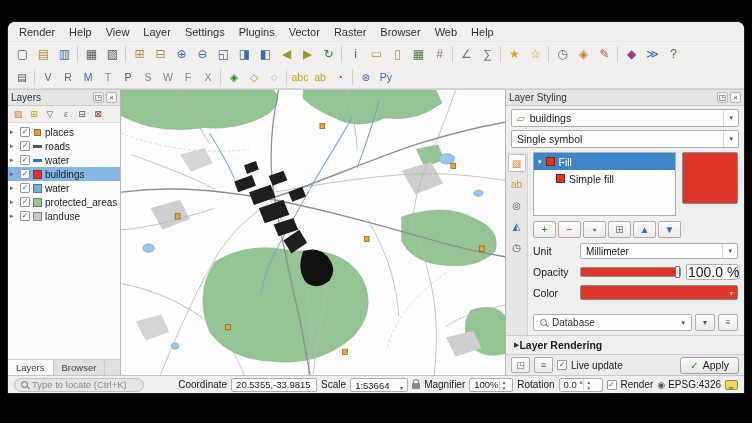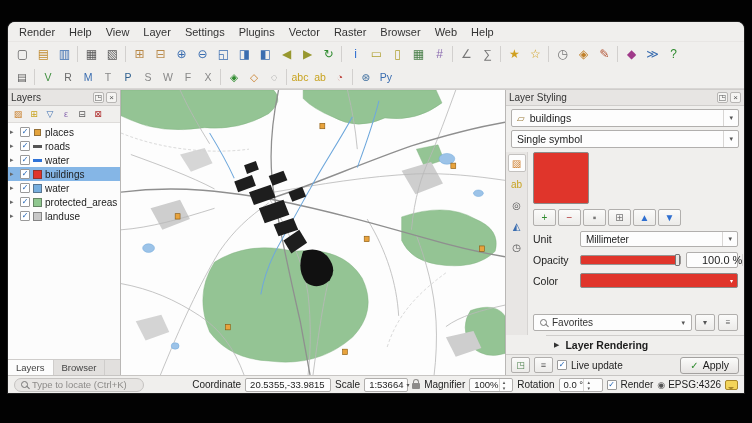--- a/index.html
+++ b/index.html
@@ -70,33 +70,33 @@
   .mini-swatch { width:9px; height:9px; flex:0 0 auto; background:var(--c,#e03, ); border:1px solid rgba(0,0,0,.4); }
   .symbol-preview { width:56px; height:52px; flex:0 0 auto; background:var(--c,#e0352b); border:1px solid #8d8b89; border-radius:2px; }
   .symbtn-row { display:flex; gap:2px; margin-top:5px; flex:0 0 auto; }
   .symbtn { width:23px; height:17px; background:linear-gradient(#fbfbfa,#ecebe9); border:1px solid #b1afad; border-radius:2px;
             display:flex; align-items:center; justify-content:center; font-size:10px; line-height:1; color:var(--c,#555); }
   .form-row { display:flex; align-items:center; margin-top:5px; gap:5px; flex:0 0 auto; }
   .form-label { width:42px; flex:0 0 auto; font-size:10.5px; color:#1d1d1d; }
   .slider { flex:1; min-width:0; height:10px; border:1px solid #979593; border-radius:2px; background:var(--c,#e0352b); position:relative; }
   .slider-handle { position:absolute; right:0; top:-2px; width:5px; height:12px; background:#e8e6e4; border:1px solid #777; border-radius:1px; }
   .spin { width:52px; flex:0 0 auto; height:16px; background:#fdfdfd; border:1px solid #b1afad; border-radius:2px; display:flex; align-items:center; }
-  .spin-val { flex:1; font-size:11px; color:#1d1d1d; padding-left:15px; white-space:nowrap; }
+  .spin-val { flex:1; font-size:14px; color:#1d1d1d; padding-left:1px; white-space:nowrap; }
   .spin-arrows { width:10px; flex:0 0 auto; display:flex; flex-direction:column; align-items:center; border-left:1px solid #d8d6d4; font-size:5px; color:#555; line-height:1.2; }
   .color-btn { flex:1; min-width:0; height:15px; background:var(--c,#e0352b); border:1px solid #8d8b89; border-radius:2px; display:flex; align-items:center; justify-content:flex-end; }
   .color-btn .cb-arrow { font-size:6px; color:#fff; margin-right:4px; }
   .sp-spacer { flex:1; }
   .fav-row { display:flex; gap:3px; align-items:center; flex:0 0 auto; margin-bottom:4px; }
   .search-combo { flex:1; min-width:0; height:17px; background:#fdfdfd; border:1px solid #b1afad; border-radius:2px; display:flex; align-items:center; padding:0 6px; gap:5px; }
   .search-text { font-size:10px; color:#333; }
   .mag-icon { width:7px; height:7px; flex:0 0 auto; border:1.3px solid #777; border-radius:50%; position:relative; }
   .mag-icon::after { content:""; position:absolute; width:4px; height:1.3px; background:#777; right:-3px; bottom:-1px; transform:rotate(45deg); }
   .fav-btn { width:20px; height:17px; flex:0 0 auto; background:linear-gradient(#fbfbfa,#ecebe9); border:1px solid #b1afad; border-radius:2px;
              display:flex; align-items:center; justify-content:center; font-size:8px; color:#555; }
-  .rendering-header { height:19px; flex:0 0 auto; border-top:1px solid #cfcdcb; display:flex; align-items:center; gap:6px; padding:0 8px;margin-left:40px; }
+  .rendering-header { height:19px; flex:0 0 auto; border-top:1px solid #cfcdcb; display:flex; align-items:center; padding:0 8px; }
   .rh-arrow { font-size:7px; color:#333; }
   .rh-label { font-size:10.5px; font-weight:bold; color:#1d1d1d; white-space:nowrap; }
   .sp-footer { height:21px; flex:0 0 auto; border-top:1px solid #cfcdcb; background:#ecebe9; display:flex; align-items:center; gap:4px; padding:0 5px; }
   .foot-btn { width:19px; height:16px; flex:0 0 auto; background:linear-gradient(#fbfbfa,#ecebe9); border:1px solid #b1afad; border-radius:2px;
               display:flex; align-items:center; justify-content:center; font-size:9px; color:var(--c,#555); }
   .cb { width:10px; height:10px; flex:0 0 auto; background:#fff; border:1px solid #999; border-radius:1px; display:flex; align-items:center; justify-content:center; }
   .cb .mark { font-size:8px; color:#1f62b4; line-height:1; }
   .cb-label { font-size:10px; color:#1d1d1d; white-space:nowrap; }
   .apply-btn { margin-left:auto; height:17px; padding:0 9px; display:flex; align-items:center; gap:4px;
                background:linear-gradient(#fbfbfa,#e6e4e2); border:1px solid #a3a19f; border-radius:3px; font-size:10.5px; color:#1d1d1d; }
@@ -105,21 +105,21 @@
   
   .statusbar { height:18px; flex:0 0 auto; background:#f0efed; border-top:1px solid #c7c5c3; display:flex; align-items:center; padding:0 6px; gap:4px; }
   .locate { width:130px; flex:0 0 auto; height:14px; background:#e7e5e3; border:1px solid #c5c3c1; border-radius:7px; display:flex; align-items:center; gap:4px; padding:0 6px; }
   .locate-text { font-size:9.5px; color:#8d8b89; white-space:nowrap; }
   .sb-spacer { flex:1; min-width:0; }
   .sb-label { font-size:10px; color:#1d1d1d; white-space:nowrap; flex:0 0 auto; }
   .sb-field { height:14px; background:#fdfdfd; border:1px solid #b1afad; border-radius:2px; display:flex; align-items:center; padding:0 4px; flex:0 0 auto; }
   .sb-field .fval { font-size:9.5px; color:#1d1d1d; white-space:nowrap; }
   .sb-combo-arrow { font-size:6px; color:#555; margin-left:auto; padding-left:3px; }
   .coord-field { width:86px; }
-  .scale-combo { width:44px; }
+  .scale-combo { width:58px;align-items:flex-end; }
   .sb-spin { width:44px; }
   .sb-spin .spin-arrows { height:12px; }
   .lock-icon { width:8px; height:6px; background:#8d8b89; border-radius:1px; position:relative; margin-top:3px; flex:0 0 auto; }
   .lock-icon::before { content:""; position:absolute; top:-4px; left:1px; width:4px; height:4px; border:1.2px solid #8d8b89; border-bottom:none; border-radius:3px 3px 0 0; }
   .crs { display:flex; align-items:center; gap:3px; flex:0 0 auto; }
   .crs-icon { font-size:9px; color:#555; }
   .msg-icon { width:13px; height:10px; flex:0 0 auto; background:#f3d45a; border:1px solid #a8872c; border-radius:2px; position:relative; }
   .msg-icon::after { content:""; position:absolute; left:2px; bottom:-4px; border:3px solid transparent; border-top-color:#a8872c; }
 </style>
 </head>
@@ -609,20 +609,31 @@
 
             <span class="side-tab" data-active="false" style="--c: #5a5a5a;">◎</span>
 
             <span class="side-tab" data-active="false" style="--c: #3a6db0;">◭</span>
 
             <span class="side-tab" data-active="false" style="--c: #5a5a5a;">◷</span>
           </div>
 
         <div class="sp-content">
           <div class="symbol-area">
+            <div class="symbol-tree">
+              <div class="tree-row sel">
+                <span class="tree-exp">▾</span>
+                <span class="mini-swatch" style="--c: #e0352b;"></span>
+                <span>Fill</span>
+              </div>
+              <div class="tree-row child">
+                <span class="mini-swatch" style="--c: #e0352b;"></span>
+                <span>Simple fill</span>
+              </div>
+            </div>
             <div class="symbol-preview" style="--c: #e0352b;"></div>
           </div>
 
           <div class="symbtn-row">
 
               <span class="symbtn" style="--c: #2e8b2e;">+</span>
 
               <span class="symbtn" style="--c: #b03030;">−</span>
 
               <span class="symbtn" style="--c: #777777;">▪</span>
@@ -661,21 +672,21 @@
             <div class="color-btn" style="--c: #e0352b;">
               <span class="cb-arrow">▾</span>
             </div>
           </div>
 
           <div class="sp-spacer"></div>
 
           <div class="fav-row">
             <div class="search-combo">
               <span class="mag-icon"></span>
-              <span class="search-text">Favorites</span>
+              <span class="search-text">Database</span>
               <span class="arrow" style="margin-left:auto;font-size:7px;color:#555;">▾</span>
             </div>
             <span class="fav-btn">▾</span>
             <span class="fav-btn">≡</span>
           </div>
         </div>
       </div>
 
       <div class="rendering-header">
         <span class="rh-arrow">▶</span>

